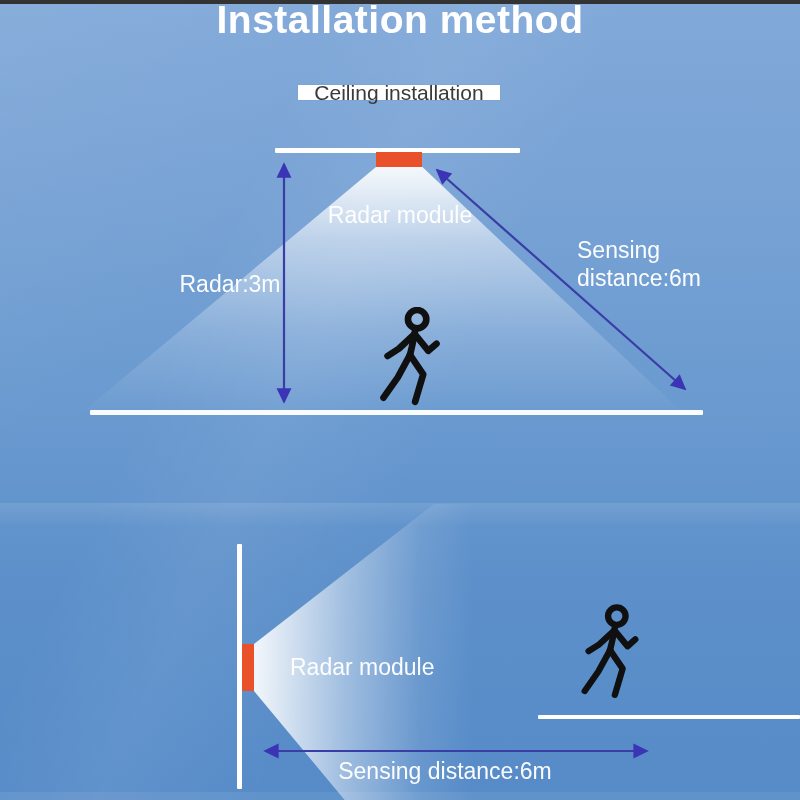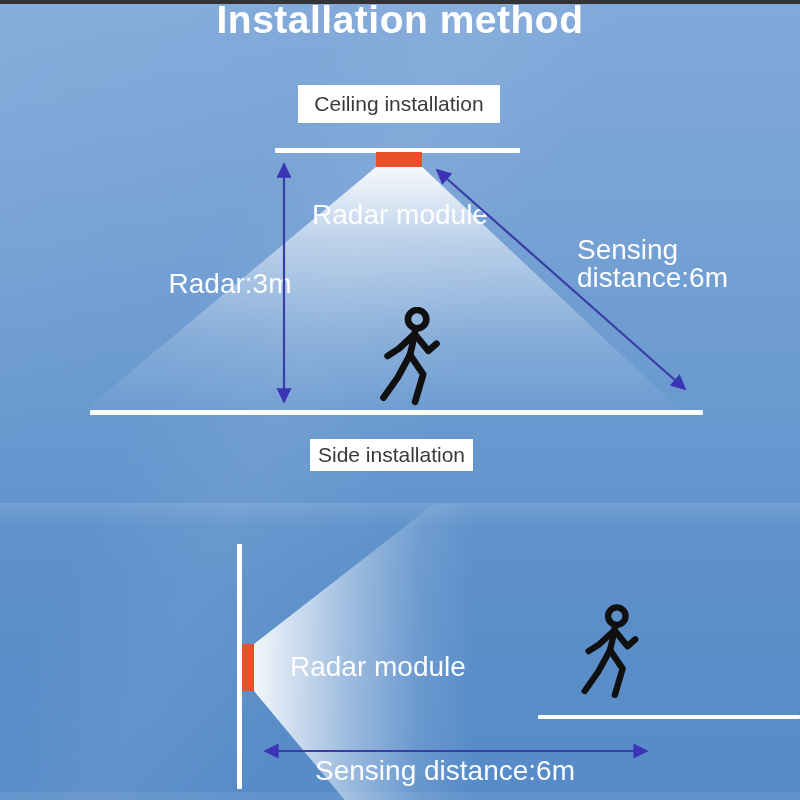--- a/index.html
+++ b/index.html
@@ -29,21 +29,21 @@
     font-size:39px;font-weight:700;letter-spacing:0.5px;
     color:#ffffff;
   }
   .label-box{
     background:#ffffff;
     color:#3a3a3a;
     font-size:21px;
     display:flex;align-items:center;justify-content:center;
     box-shadow:0 0 1px rgba(0,0,0,0.15);
   }
-  .box-ceiling{left:298px;top:81px;width:202px;height:38px;}
+  .box-ceiling{left:298px;top:81px;width:202px;height:15px;}
   .box-side{left:310px;top:435px;width:163px;height:32px;}
 
   .white-line{background:#ffffff;border-radius:1px;}
   .ceiling-line{left:275px;top:144px;width:245px;height:5px;}
   .floor-line{left:90px;top:406px;width:613px;height:5px;background:rgba(255,255,255,0.96);}
   .wall-line{left:237px;top:540px;width:5px;height:245px;}
   .ground-line{left:538px;top:711px;width:262px;height:4px;}
 
   .module{background:#e8512a;}
   .module-ceiling{left:376px;top:148px;width:46px;height:15px;}
@@ -55,21 +55,21 @@
     background:linear-gradient(180deg, rgba(255,255,255,0.92) 0%, rgba(255,255,255,0.5) 30%,
                rgba(255,255,255,0.18) 68%, rgba(255,255,255,0.02) 100%);
   }
   .cone-side{
     left:254px;top:500px;width:230px;height:310px;
     clip-path:polygon(0px 140px, 180px 0px, 230px 0px, 230px 310px, 94px 300px, 0px 187px);
     background:linear-gradient(90deg, rgba(255,255,255,0.92) 0%, rgba(255,255,255,0.42) 40%,
                rgba(255,255,255,0.1) 72%, rgba(255,255,255,0) 95%);
   }
 
-  .diagram-text{color:rgba(255,255,255,0.97);font-size:28px;line-height:28px;}
+  .diagram-text{color:rgba(255,255,255,0.97);font-size:23px;line-height:28px;}
   .radar-label-ceiling{left:300px;top:197px;width:200px;text-align:center;}
   .height-label{left:158px;top:266px;width:144px;text-align:center;}
   .distance-label-ceiling{left:577px;top:232px;width:136px;text-align:left;}
   .radar-label-side{left:290px;top:649px;white-space:nowrap;}
   .distance-label-side{left:300px;top:753px;width:290px;text-align:center;}
 
   svg.overlay{left:0;top:0;pointer-events:none;}
   .arrow-line{stroke:#3a3da6;stroke-width:2.2px;}
   .person{stroke:#101010;fill:none;stroke-width:6.5px;stroke-linecap:round;stroke-linejoin:round;}
 </style>
@@ -100,21 +100,20 @@
       <path d="M41 23 C40 31 38 39 36 47"></path>
       <path d="M40 27 L25 41 L14 48"></path>
       <path d="M41 27 L54 43 L62 36"></path>
       <path d="M36 47 L24 69 L10 89"></path>
       <path d="M36 47 L49 66 L41 93"></path>
     </g>
   </svg>
 
   <div class="abs white-line floor-line"></div>
 
-  <div class="abs label-box box-side">Side installation</div>
 
   <div class="abs cone-side"></div>
   <div class="abs white-line wall-line"></div>
   <div class="abs module module-side"></div>
 
   <div class="abs diagram-text radar-label-side">Radar module</div>
 
   <svg class="abs" style="left:575px;top:599px;" width="70" height="104" viewBox="0 0 72 104">
     <g class="person">
       <circle cx="43" cy="12" r="9"></circle>

